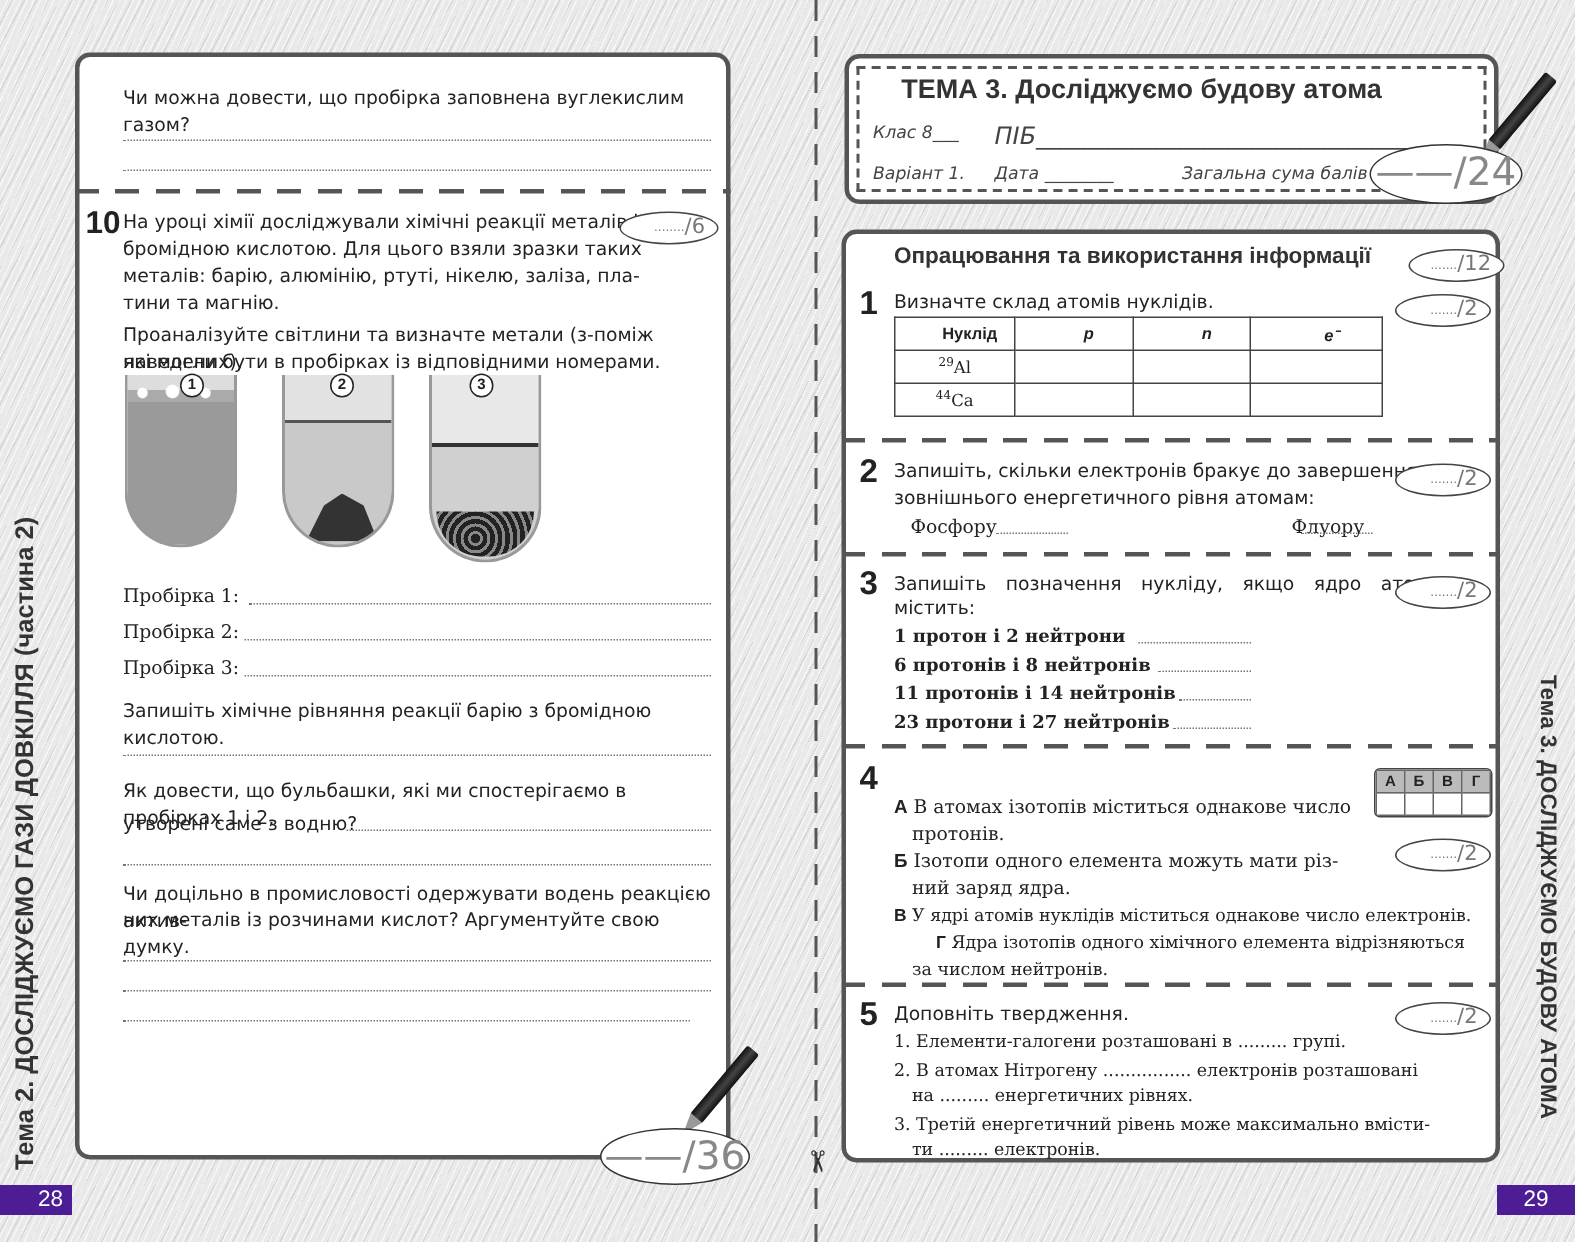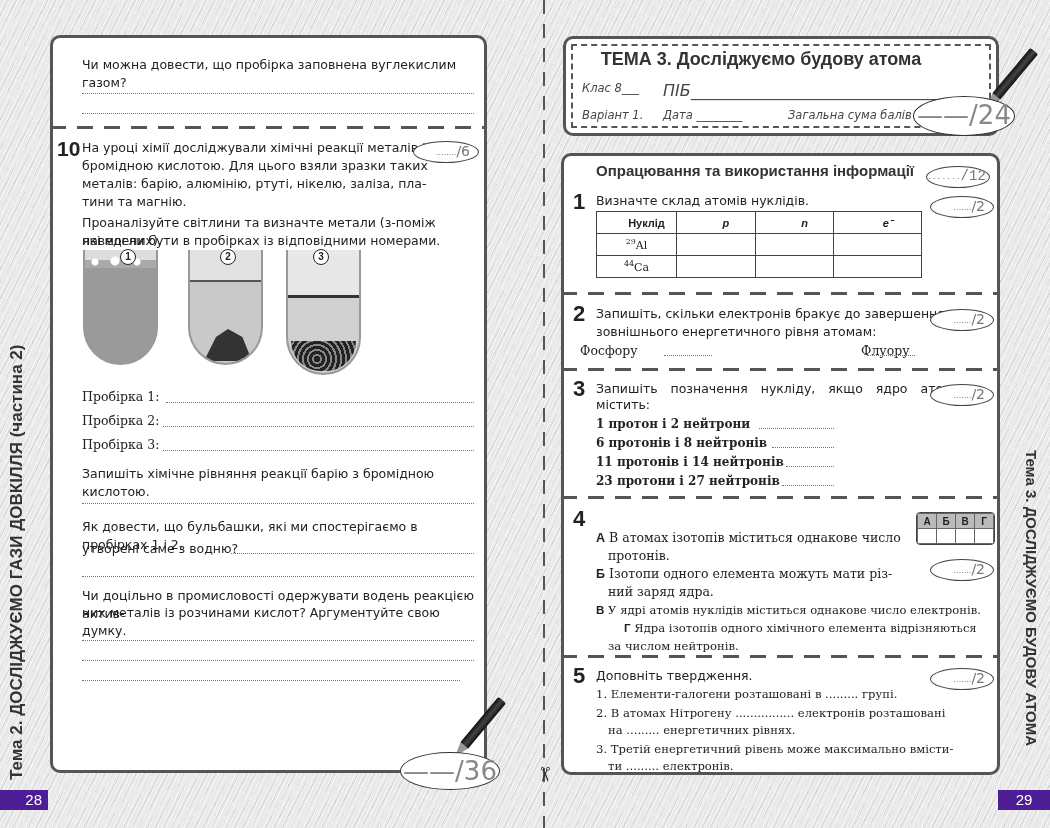--- a/index.html
+++ b/index.html
@@ -200,21 +200,21 @@
   <div style="position:absolute;left:97px;top:69px;font-style:italic;font-size:11.5px;color:#444;">Дата ________</div>
   <div style="position:absolute;left:222px;top:69px;font-style:italic;font-size:11.5px;color:#444;">Загальна сума балів</div>
 </div>
 <div class="pencil" style="left:1010px;top:44px;transform:rotate(40deg);"></div>
 <div class="big-oval" style="left:913px;top:96px;width:102px;height:40px;">
   <span>——</span><span>/24</span>
 </div>
 
 <div class="card right-card">
   <div style="position:absolute;left:32px;top:6px;font-family:'Liberation Sans',sans-serif;font-weight:bold;font-size:15px;color:#333;">Опрацювання та використання інформації</div>
-  <div class="score-oval" style="left:362px;top:10px;width:64px;height:22px;line-height:19px;font-family:Liberation Mono, monospace;">
+  <div class="score-oval" style="left:375px;top:10px;width:64px;height:22px;line-height:19px;">
     <span class="dotfill">.......</span><span>/12</span>
   </div>
 
   <div class="qnum" style="left:9px;top:35px;">1</div>
   <div class="p" style="left:32px;top:36px;">Визначте склад атомів нуклідів.</div>
   <div class="score-oval" style="left:366px;top:40px;width:64px;height:22px;line-height:19px;">
     <span class="dotfill">.......</span><span>/2</span>
   </div>
   <table class="nuc" style="left:32px;top:55px;width:326px;">
     <tbody>
@@ -240,21 +240,21 @@
     </table>
 
   <div class="dash-sep" style="top:136px;"></div>
 
   <div class="qnum" style="left:9px;top:147px;">2</div>
   <div class="p" style="left:32px;top:149px;">Запишіть, скільки електронів бракує до завершення</div>
   <div class="p" style="left:32px;top:167px;">зовнішнього енергетичного рівня атомам:</div>
   <div class="score-oval" style="left:366px;top:153px;width:64px;height:22px;line-height:19px;">
     <span class="dotfill">.......</span><span>/2</span>
   </div>
-  <div class="serif-p" style="left:16px;top:186px;">Фосфору</div>
+  <div class="serif-p" style="left:43px;top:186px;">Фосфору</div>
   <div class="dots" style="left:100px;width:48px;top:199px;"></div>
   <div class="serif-p" style="left:250px;top:186px;margin-left:47px;">Флуору</div>
   <div class="dots" style="left:303px;width:48px;top:199px;"></div>
 
   <div class="dash-sep" style="top:212px;"></div>
 
   <div class="qnum" style="left:9px;top:222px;">3</div>
   <div class="p" style="left:32px;top:224px;word-spacing:9px;">Запишіть позначення нукліду, якщо ядро атома</div>
   <div class="p" style="left:32px;top:240px;">містить:</div>
   <div class="score-oval" style="left:366px;top:228px;width:64px;height:22px;line-height:19px;">

